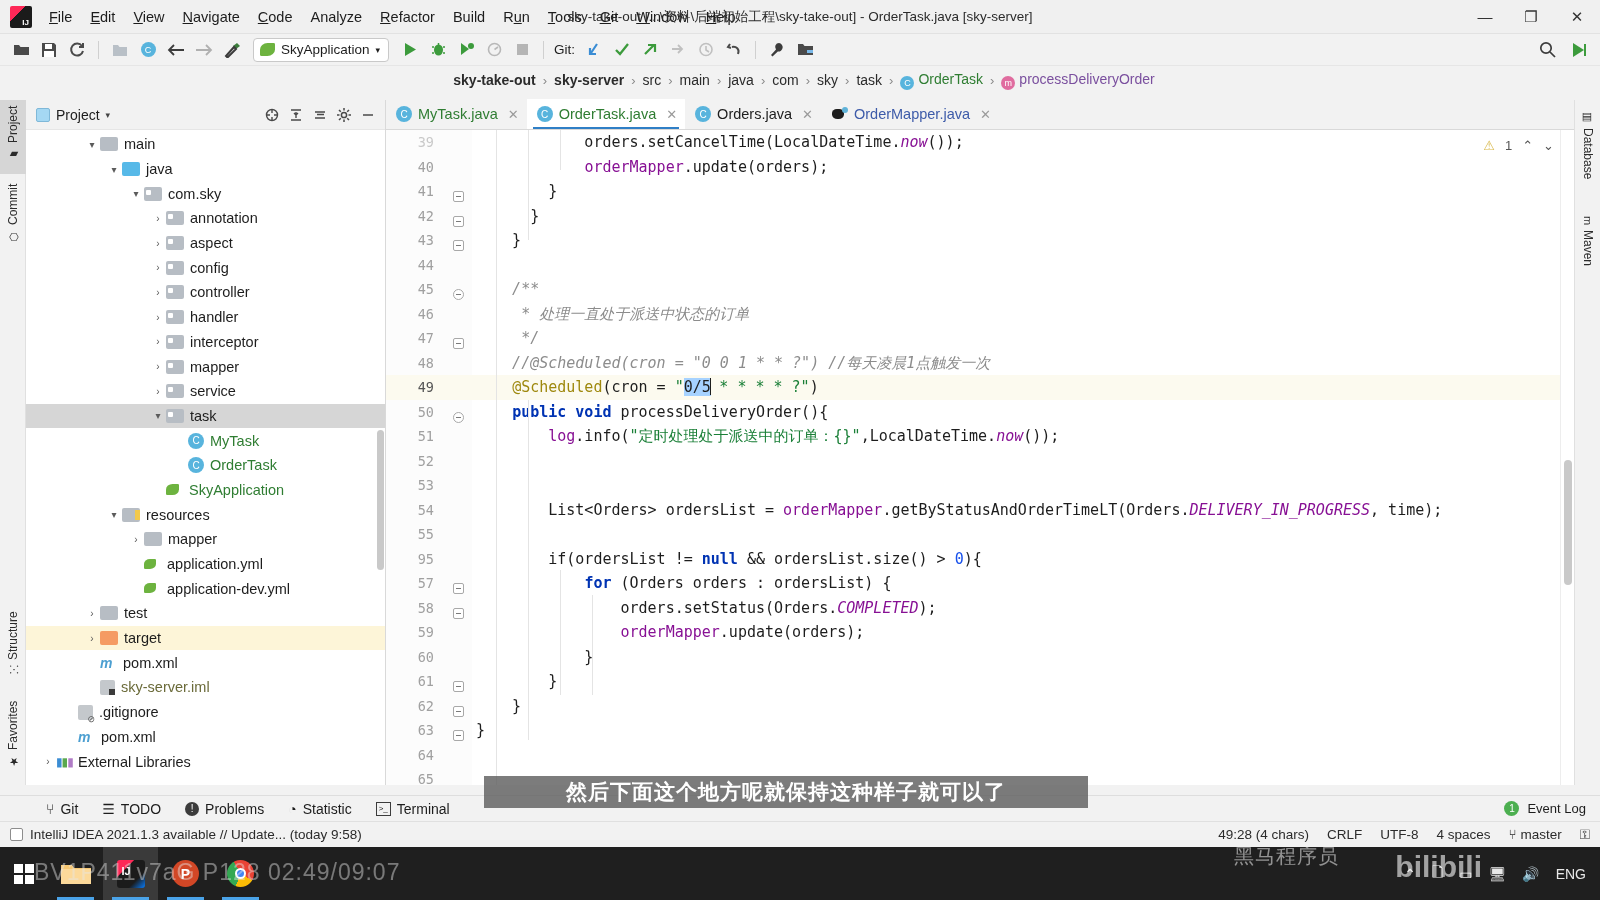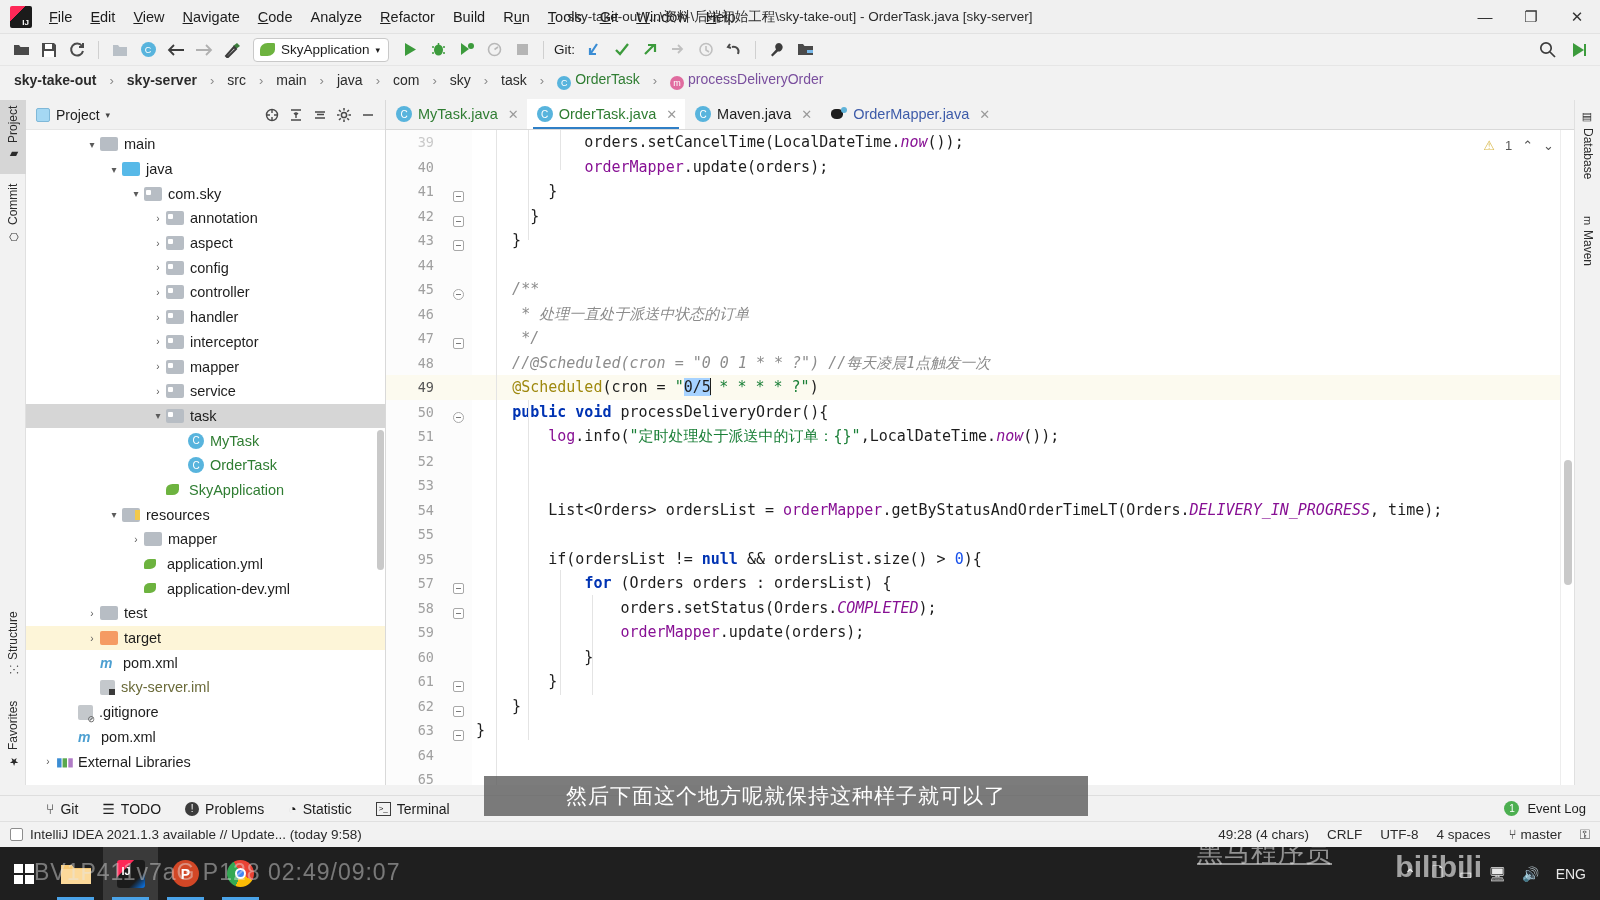--- a/index.html
+++ b/index.html
@@ -41,22 +41,22 @@
   .tb-ico{ width:26px;height:26px; display:flex;align-items:center;justify-content:center; border-radius:3px; }
   .tb-sep{ width:1px;height:18px;background:#d0d0d0;margin:0 6px; }
   .runcfg{
     display:flex;align-items:center;gap:6px;height:24px;padding:0 8px 0 6px;
     border:1px solid #c9c9c9;border-radius:4px;background:#fff;margin:0 6px;font-size:13.5px;
   }
   .git-label{ font-size:13.5px; margin:0 4px 0 2px; }
 
   
   .breadcrumb{
-    height:28px;display:flex;align-items:center;padding:0 6px 0 14px;gap:8px;
-    background:#f2f2f2;font-size:14px;
+    height:28px;display:flex;align-items:center;padding:0 6px 0 14px;gap:2px;
+    background:#f2f2f2;font-size:14px;justify-content:center;
   }
   .bc-sep{ color:#8a8a8a; margin:0 5px; font-size:13px;}
   .bc-item{ color:#2b2b2b; }
   .bc-item.bold{ font-weight:bold; }
   .bc-item.cls{ color:#2f7d32; }
   .bc-item.mth{ color:#7a4f9e; }
   .bc-badge{ display:inline-flex;width:14px;height:14px;border-radius:50%;
      align-items:center;justify-content:center;font-size:9px;color:#fff;margin-right:4px;vertical-align:-2px;}
   .bc-badge.c{ background:#58b4dd; }
   .bc-badge.m{ background:#e06c9f; }
@@ -174,24 +174,25 @@
 
   
   .statusbar{ position:absolute; left:0; right:0; bottom:53px; height:26px; background:#f2f2f2;
     border-top:1px solid #e0e0e0; display:flex; align-items:center; padding:0 10px; font-size:13.5px; color:#2b2b2b;}
   .sb-left{ display:flex; align-items:center; gap:7px;}
   .sb-chk{ width:13px;height:13px;border:1px solid #8d8d8d;border-radius:2px;background:#fff;}
   .sb-right{ margin-left:auto; display:flex; align-items:center; gap:18px;}
 
   
   .subtitle{
-    position:absolute; left:484px; top:776px; width:604px; height:40px;
+    position:absolute; left:484px; top:776px; width:604px; height:32px;
     background:rgba(95,95,95,0.82); color:#fff; font-size:21px;
     display:flex; align-items:center; justify-content:center; letter-spacing:1px;
     z-index:20;
+    font-weight:bold;
   }
 
   
   .taskbar{ position:absolute; left:0; right:0; bottom:0; height:53px; background:#1f1f1f; display:flex; align-items:center; }
   .tb-start{ width:48px;height:53px;display:flex;align-items:center;justify-content:center;}
   .win-glyph{ width:20px;height:20px;display:grid;grid-template-columns:1fr 1fr;grid-template-rows:1fr 1fr;gap:2px;}
   .win-glyph i{ background:#fff; display:block;}
   .tb-app{ width:55px;height:53px;display:flex;align-items:center;justify-content:center;position:relative;}
   .tb-app.active{ background:#3a3a3a;}
   .tb-underline{ position:absolute;bottom:0;left:9px;right:9px;height:3px;background:#4aa3e8;}
@@ -612,21 +613,21 @@
             <span class="tabname green">MyTask.java</span>
             <span class="tabclose">✕</span>
           </div>
           <div class="tab active">
             <span class="cicon">C</span>
             <span class="tabname green">OrderTask.java</span>
             <span class="tabclose">✕</span>
           </div>
           <div class="tab">
             <span class="cicon">C</span>
-            <span class="tabname ">Maven.java</span>
+            <span class="tabname ">Orders.java</span>
             <span class="tabclose">✕</span>
           </div>
           <div class="tab">
             <span class="mapico"></span>
             <span class="tabname blue">OrderMapper.java</span>
             <span class="tabclose">✕</span>
           </div>
         </div>
       <div class="code-area">
         <div class="gutter" id="gutter">
@@ -828,16 +829,16 @@
       <span>⌃</span>
       <span>🗋</span>
       <span>▭</span>
       <span>🖥</span>
       <span>🔊</span>
       <span>ENG</span>
     </div>
   </div>
 
   <div class="wm" style="left:34px;bottom:14px;">BV1P411v7aG P128 02:49/09:07</div>
-  <div class="wm" style="right:268px;bottom:30px;font-size:26px;color:rgba(240,240,240,0.55);text-decoration:underline;">黑马程序员</div>
+  <div class="wm" style="right:261px;bottom:30px;font-size:20px;color:rgba(240,240,240,0.55);">黑马程序员</div>
   <div class="wm-bili" style="right:118px;bottom:16px;color:rgba(250,250,250,0.6);">bilibili</div>
 
 </div>
 
 </body></html>

